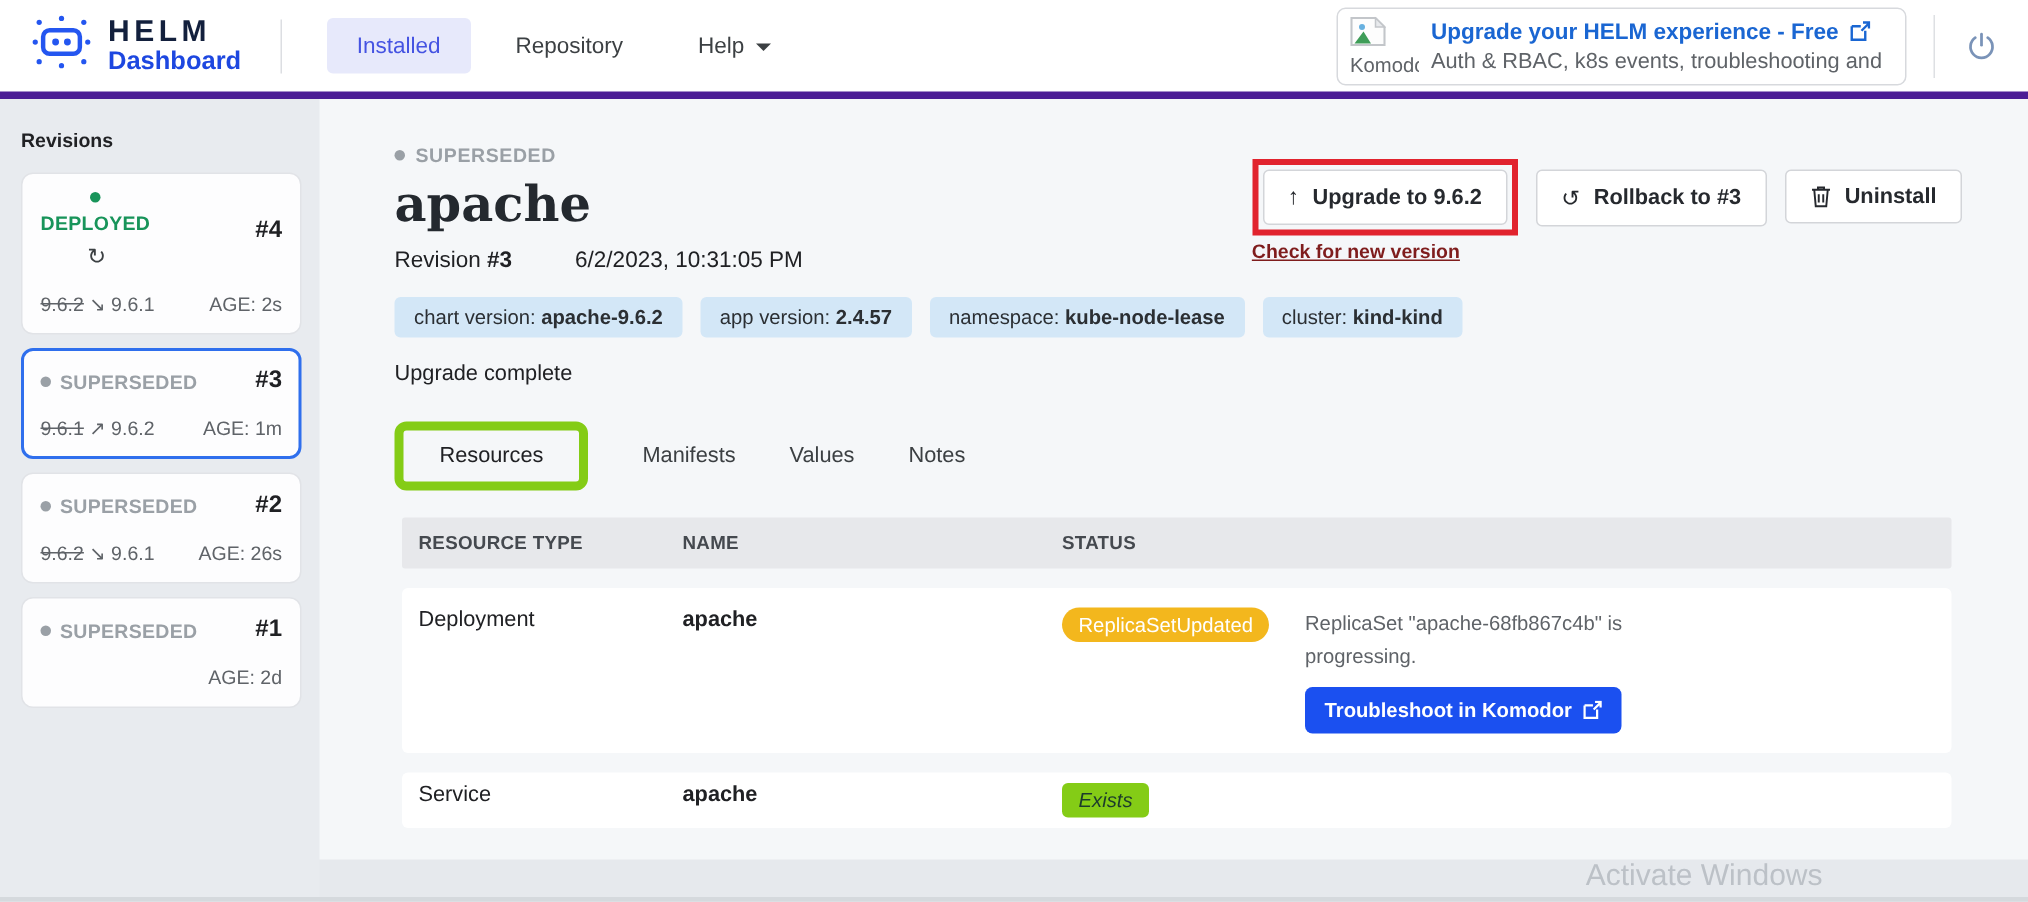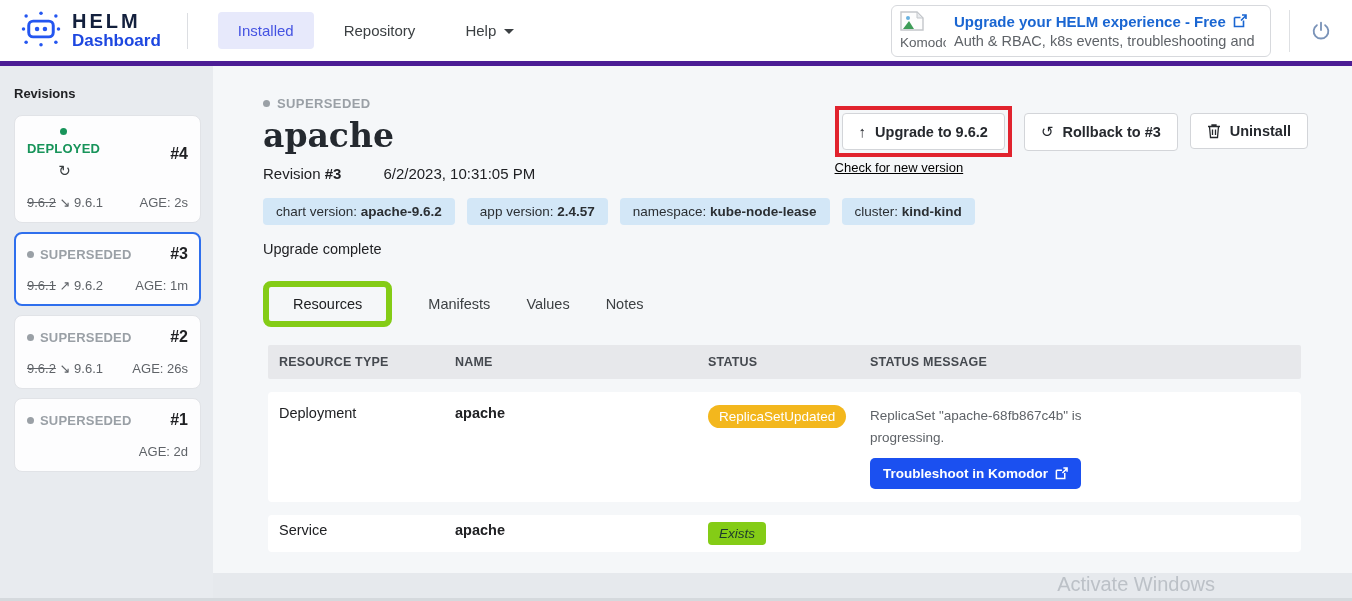--- a/index.html
+++ b/index.html
@@ -62,21 +62,21 @@
   .rev-line b { font-weight:bold; }
 
   .actions { position:absolute; top:40px; right:44px; display:flex; align-items:flex-start; gap:12px; }
   .upgrade-col { display:flex; flex-direction:column; }
   .red-box { border:4px solid #e1232e; padding:3px; }
   .btn { background:#fff; border:1px solid #d3d5d9; border-radius:4px; padding:9px 16px;
          font-size:14.5px; font-weight:bold; color:#26292e; display:flex; align-items:center; gap:9px;
          cursor:pointer; white-space:nowrap; font-family:"Liberation Sans",sans-serif; }
   .btn .glyph { font-weight:normal; font-size:15px; }
   .btn.offset { margin-top:7px; }
-  .check-link { margin-top:3px; font-size:13px; color:#000000; text-decoration:underline; cursor:pointer; }
+  .check-link { margin-top:3px; font-size:13px; color:#7f1d1d; text-decoration:underline; cursor:pointer;font-weight:bold; }
 
   .chips { display:flex; gap:12px; margin-top:16px; }
   .chip { background:#d3e7f7; border-radius:4px; padding:6px 13px; font-size:13.5px; color:#2b2f33;
           white-space:nowrap; }
   .chip b { font-weight:bold; }
   .upgrade-complete { margin-top:16px; font-size:14.5px; color:#202124; }
 
   .tabs { display:flex; align-items:center; margin-top:24px; gap:36px; }
   .tab { font-size:14.5px; color:#3c4043; cursor:pointer; }
   .tab.active { border:6px solid #84cc16; border-radius:8px; padding:9px 24px; color:#202124; }
@@ -309,21 +309,20 @@
       <div class="tab">Manifests</div>
       <div class="tab">Values</div>
       <div class="tab">Notes</div>
     </div>
 
     <div class="res-table">
       <div class="thead">
         <div class="th c1">RESOURCE TYPE</div>
         <div class="th c2">NAME</div>
         <div class="th c3">STATUS</div>
-        <div class="th c4">STATUS MESSAGE</div>
       </div>
 
       <div class="trow">
         <div class="td c1">Deployment</div>
         <div class="td c2 name">apache</div>
         <div class="td c3">
           <span class="badge amber">ReplicaSetUpdated</span>
         </div>
         <div class="td c4">
           <div class="msg-text">ReplicaSet "apache-68fb867c4b" is progressing.</div>

